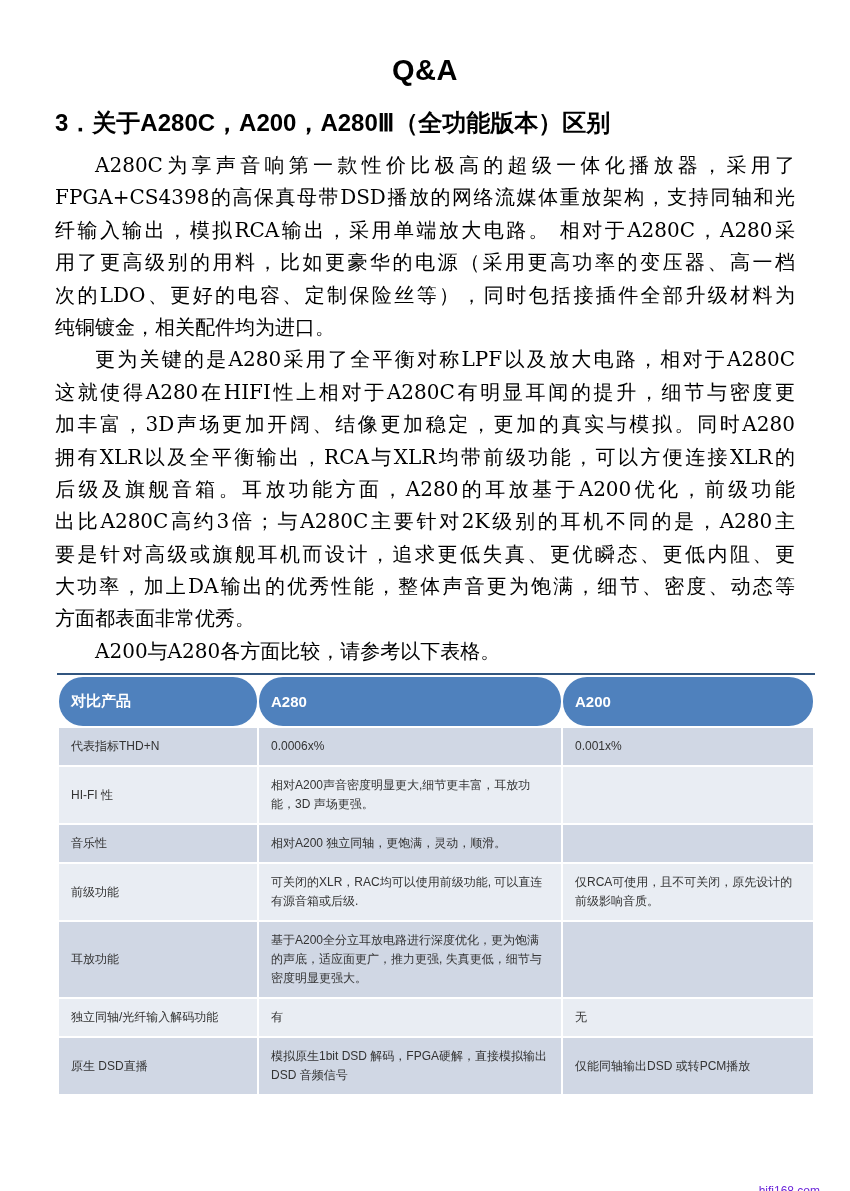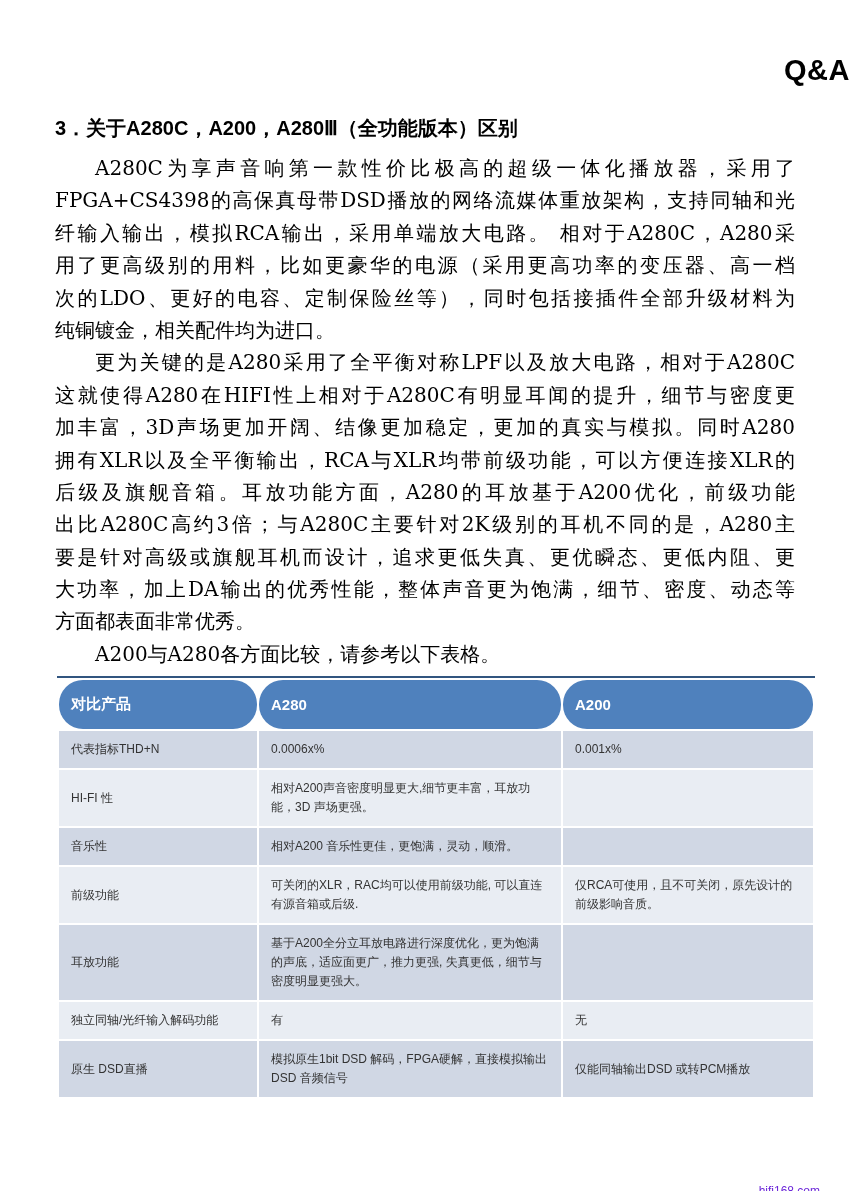--- a/index.html
+++ b/index.html
@@ -15,29 +15,29 @@
     color: #000;
   }
   .page {
     position: relative;
     width: 850px;
     height: 1191px;
     background: #ffffff;
   }
   .doc-title {
     padding-top: 54px;
-    text-align: right;
+    text-align: center;
     font-size: 29px;
     font-weight: bold;
     letter-spacing: 0.5px;
     font-family: "Liberation Sans", sans-serif;
   }
   .section-heading {
-    margin: 28px 55px 0 55px;
-    font-size: 20px;
+    margin: 20px 55px 0 55px;
+    font-size: 24px;
     font-weight: bold;
     font-family: "Liberation Sans", sans-serif;
   }
   .body-text {
     margin: 10px 55px 0 55px;
     font-family: "DejaVu Serif", serif;
     font-size: 20px;
     color: #000000;
   }
   .body-text .line {
@@ -135,21 +135,21 @@
           <td>0.0006x%</td>
           <td>0.001x%</td>
         </tr>
         <tr class="band-light">
           <td>HI-FI 性</td>
           <td>相对A200声音密度明显更大,细节更丰富，耳放功能，3D 声场更强。</td>
           <td></td>
         </tr>
         <tr class="band-dark">
           <td>音乐性</td>
-          <td>相对A200 音乐性更佳，更饱满，灵动，顺滑。</td>
+          <td>相对A200 独立同轴，更饱满，灵动，顺滑。</td>
           <td></td>
         </tr>
         <tr class="band-light">
           <td>前级功能</td>
           <td>可关闭的XLR，RAC均可以使用前级功能, 可以直连有源音箱或后级.</td>
           <td>仅RCA可使用，且不可关闭，原先设计的前级影响音质。</td>
         </tr>
         <tr class="band-dark">
           <td>耳放功能</td>
           <td>基于A200全分立耳放电路进行深度优化，更为饱满的声底，适应面更广，推力更强, 失真更低，细节与密度明显更强大。</td>

